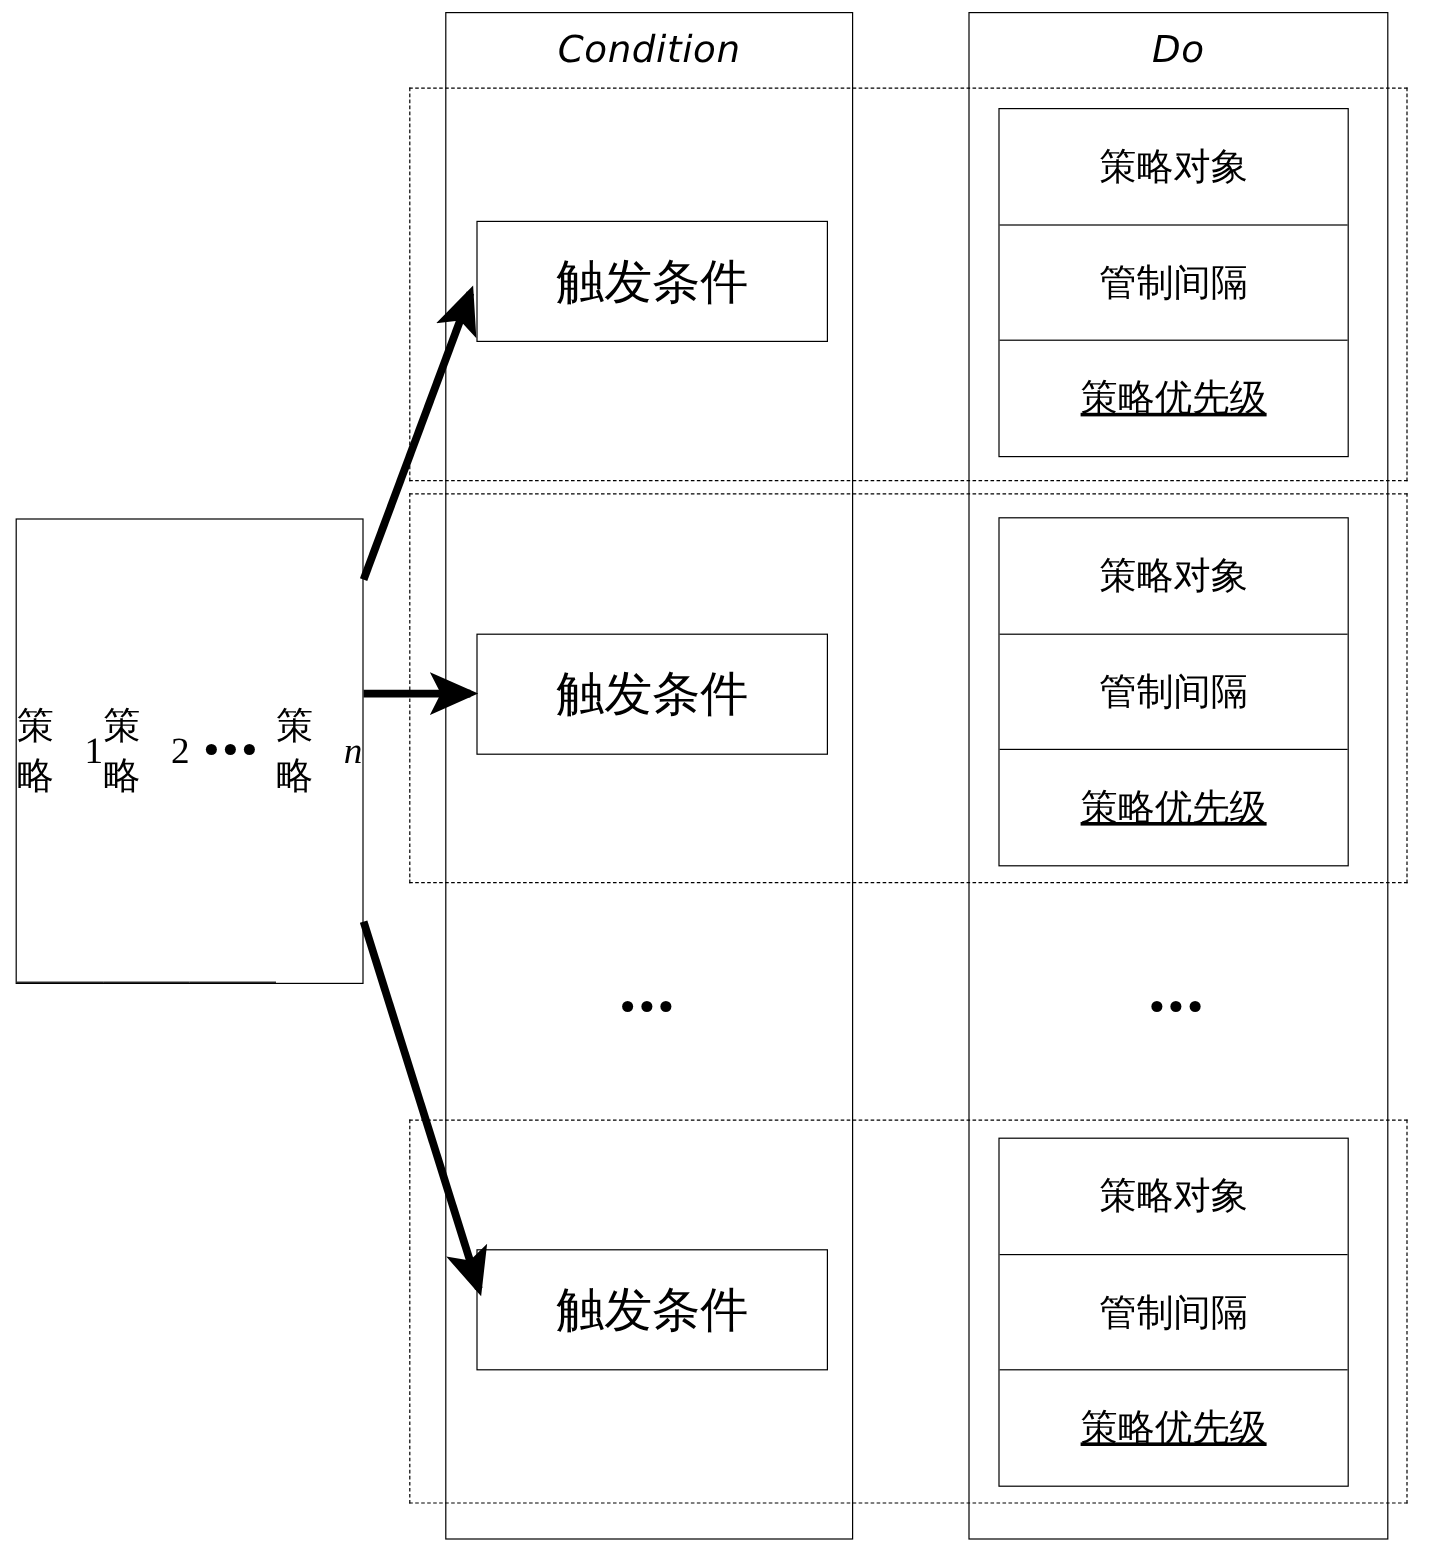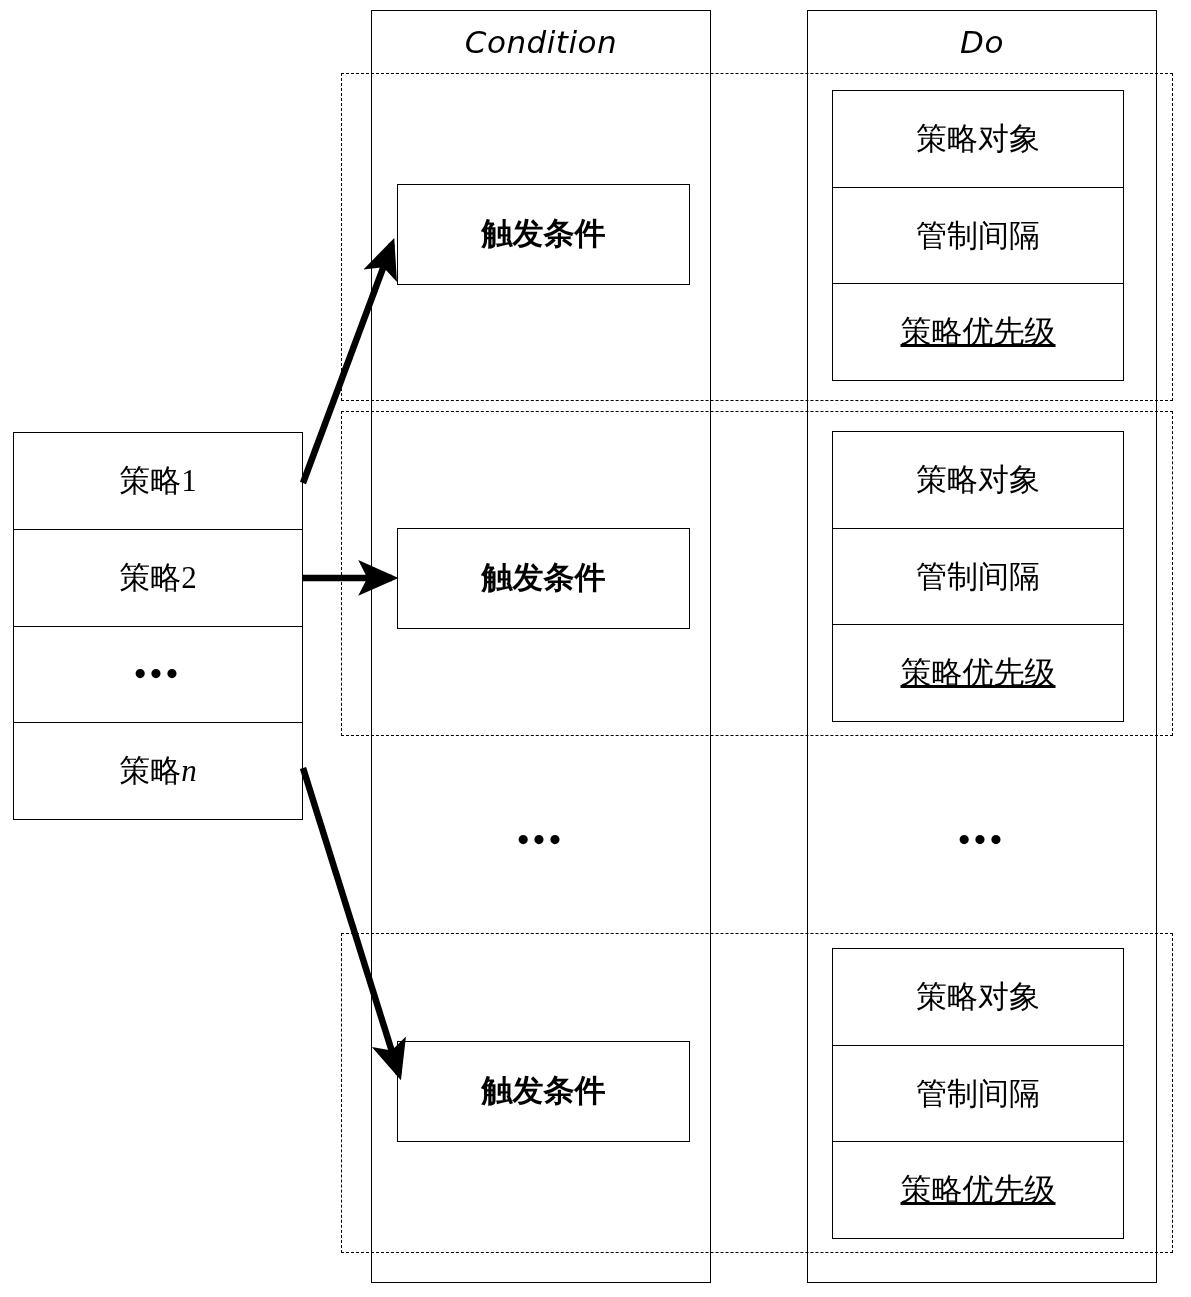--- a/index.html
+++ b/index.html
@@ -46,44 +46,43 @@
     font-style: italic;
     font-size: 31px;
     letter-spacing: .5px;
     font-family: "DejaVu Sans", "Liberation Sans", sans-serif;
     font-weight: 400;
   }
 
   
   .policy-table {
     display: flex;
-    flex-direction: column;
+    flex-direction: row;
   }
   .policy-row {
     flex: 1 1 0;
     display: flex;
     align-items: center;
     justify-content: center;
     border-bottom: 1.6px solid #000;
     font-size: 31px;
     box-sizing: border-box;
   }
   .policy-row:last-child { border-bottom: none; }
   .policy-row .num { font-style: normal; }
   .policy-row .ital { font-style: italic; }
 
   
   .ctr {
     display: flex;
     align-items: center;
     justify-content: center;
     text-align: left;
-    font-size: 31px;
+    font-size: 40px;
     line-height: 1.1;
-    font-weight: bold;
   }
 
   
   .do-stack { display: flex; flex-direction: column; justify-content: center; }
   .do-cell {
     flex: 1 1 0;
     display: flex;
     align-items: center;
     justify-content: center;
     border-bottom: 1.6px solid #000;

